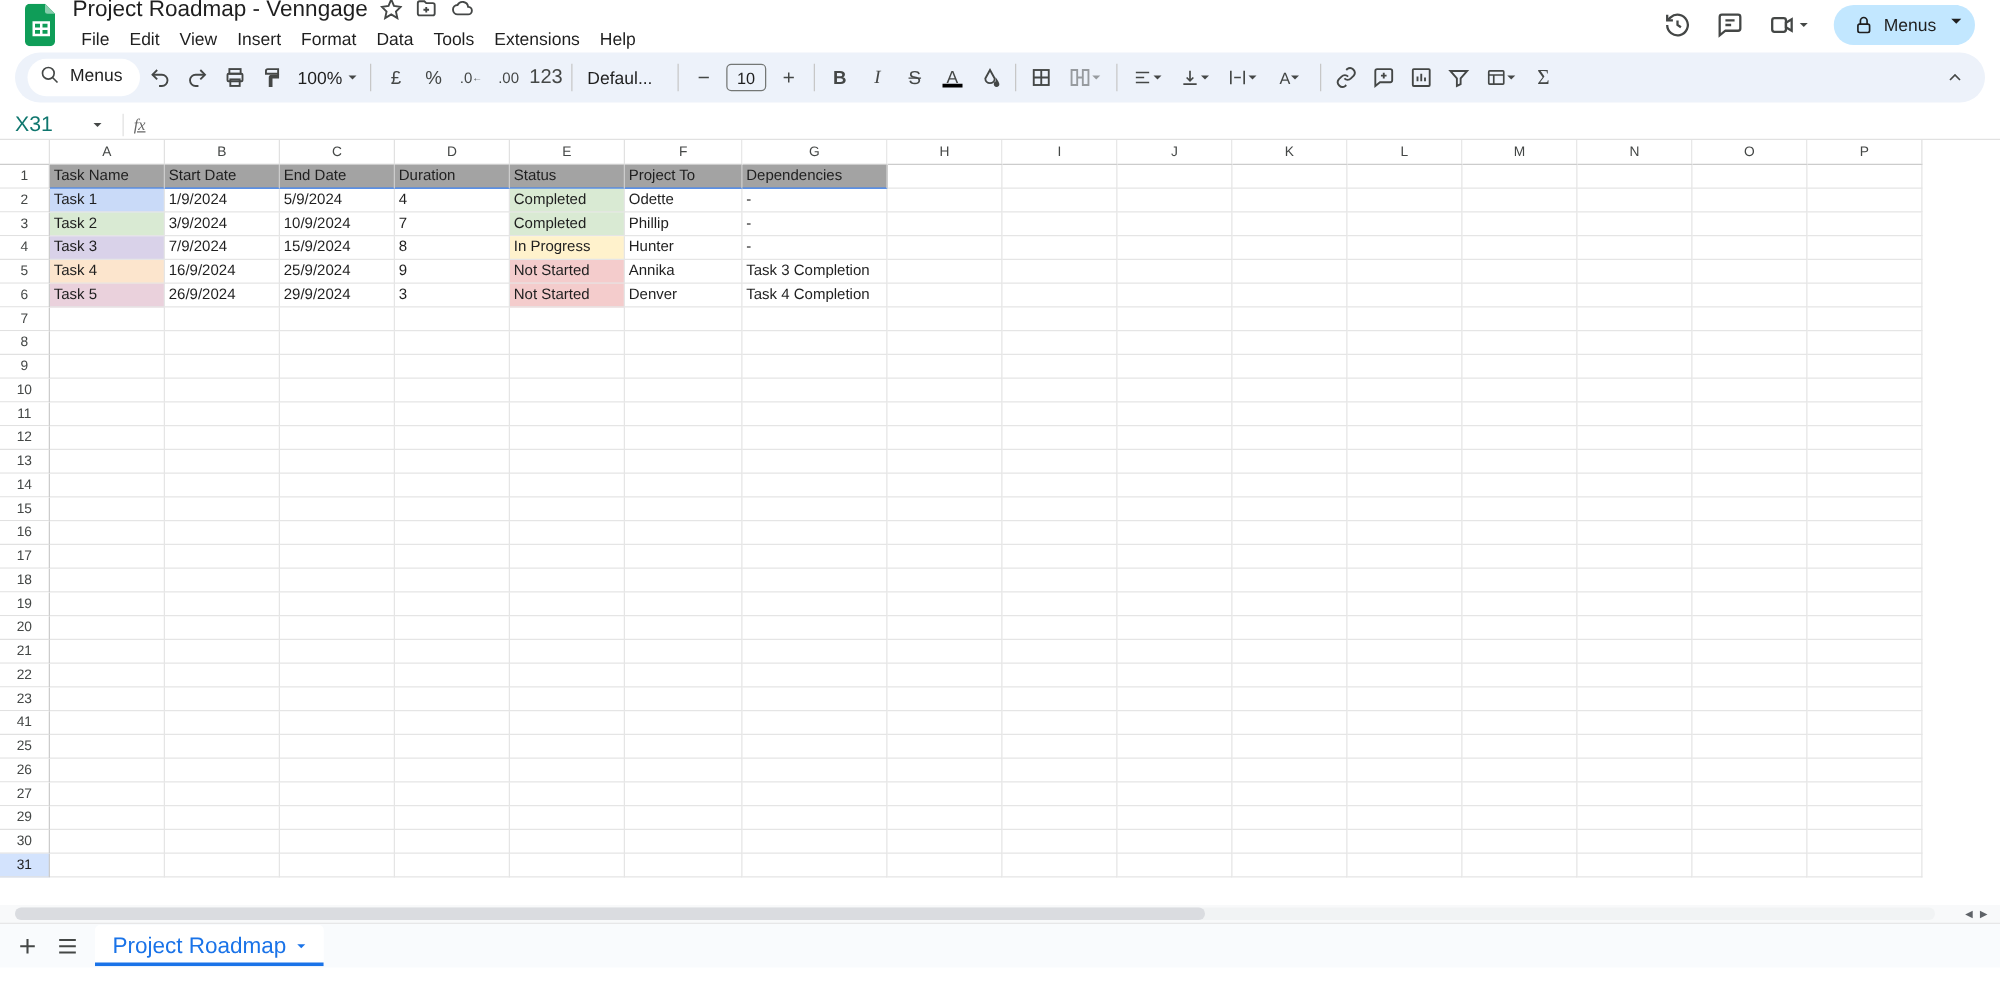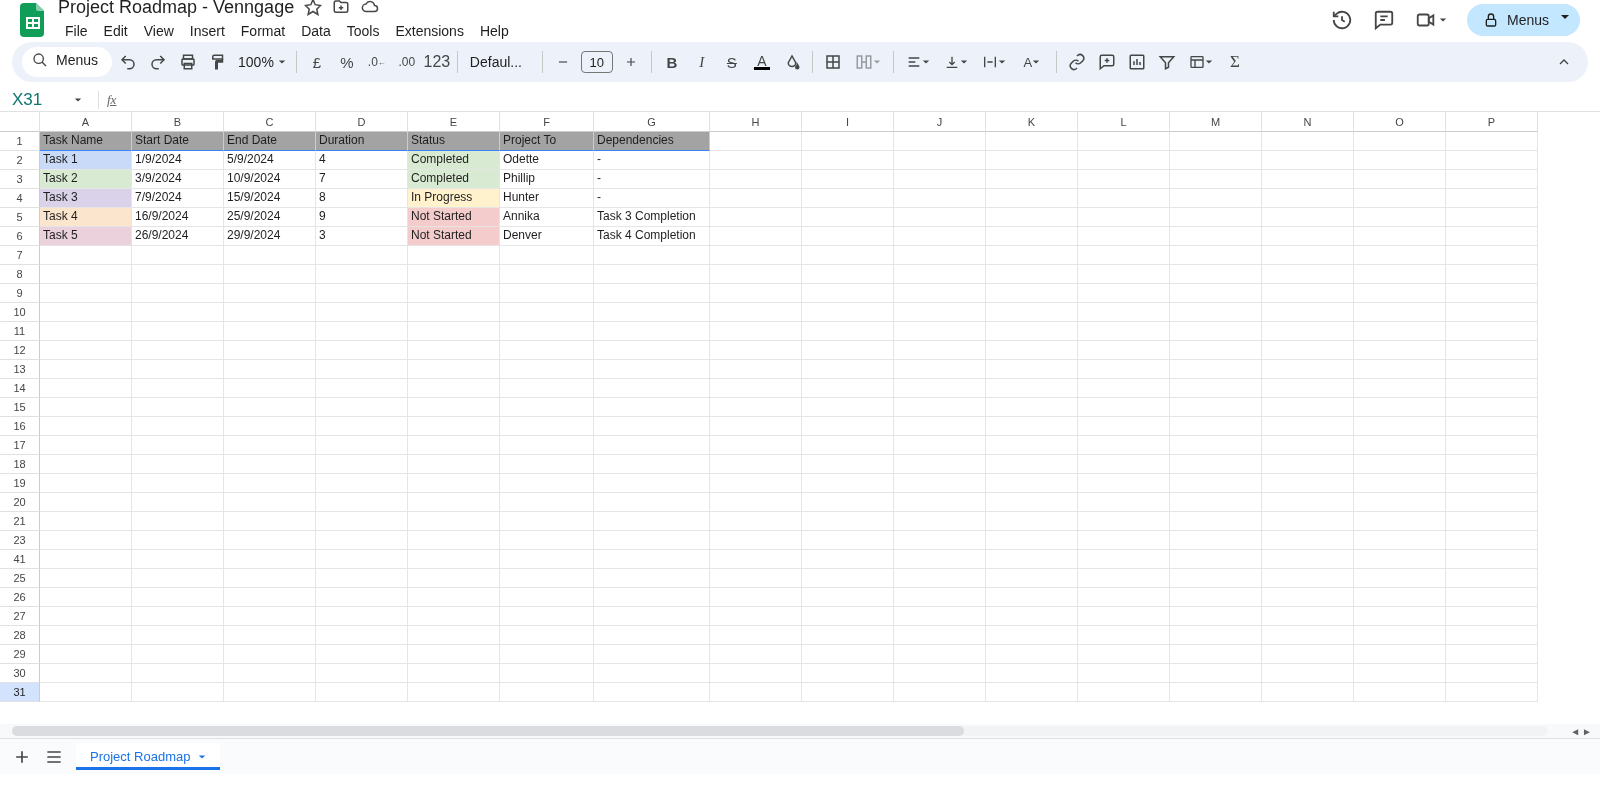--- a/index.html
+++ b/index.html
@@ -38,21 +38,21 @@
 .row { display:flex; height:19px; }
 .rh { width:40px; border-right:1px solid #ccc; border-bottom:1px solid #e1e1e1; display:flex; align-items:center; justify-content:center; font-size:11px; color:#444746; background:#fff; }
 .cell { border-right:1px solid #e5e5e5; border-bottom:1px solid #e5e5e5; padding:1px 3px; font-size:12px; font-family:Arial,sans-serif; overflow:hidden; white-space:nowrap; }
 .hdrcell { background:#a3a3a3; text-align:left; border-bottom:1px solid #3b82f6; border-right:1px solid #ccc; }
 .selrow .rh { background:#d3e3fd; color:#1f1f1f; font-weight:500; }
 .hscroll { height:14px; background:#f8f9fa; display:flex; align-items:center; padding:0 12px; position:relative;}
 .hscroll-track { flex:1; height:10px; background:#f1f3f4; border-radius:6px; position:relative; margin-right:40px;}
 .hscroll-thumb { position:absolute; left:0; width:62%; height:10px; background:#dadce0; border-radius:6px; }
 .hscroll-nav { position:absolute; right:8px; display:flex; gap:2px; font-size:10px; color:#5f6368;}
 .sheetbar { height:36px; border-top:1px solid #e1e1e1; display:flex; align-items:center; padding:0 12px; gap:12px; background:#f9fbfd; }
-.tab { display:flex; align-items:center; gap:8px; background:#fff; padding:6px 14px; border-radius:4px 4px 0 0; font-weight:500; color:#1a73e8; font-size:13px; box-shadow:inset 0 -3px 0 #1a73e8; cursor:pointer; }
+.tab { display:flex; align-items:center; gap:8px; background:#fff; padding:6px 14px; border-radius:4px 4px 0 0; font-weight:500; color:#1a73e8; font-size:18px; box-shadow:inset 0 -3px 0 #1a73e8; cursor:pointer; }
 .cA{width:92px}.cB{width:92px}.cC{width:92px}.cD{width:92px}.cE{width:92px}.cF{width:94px}.cG{width:116px}.cN{width:92px}
 svg { display:block; }
 </style>
 </head>
 <body>
 
 <div class="titlebar">
   <div class="logoarea">
     <span class="iconbtn">
       <svg class="logo" viewBox="0 0 26 34">
@@ -730,20 +730,39 @@
       <div class="cell cN"></div>
       <div class="cell cN"></div>
       <div class="cell cN"></div>
       <div class="cell cN"></div>
       <div class="cell cN"></div>
       <div class="cell cN"></div>
       <div class="cell cN"></div>
       <div class="cell cN"></div>
     </div>
     <div class="row">
+      <div class="rh">22</div>
+      <div class="cell cA"></div>
+      <div class="cell cB"></div>
+      <div class="cell cC"></div>
+      <div class="cell cD"></div>
+      <div class="cell cE"></div>
+      <div class="cell cF"></div>
+      <div class="cell cG"></div>
+      <div class="cell cN"></div>
+      <div class="cell cN"></div>
+      <div class="cell cN"></div>
+      <div class="cell cN"></div>
+      <div class="cell cN"></div>
+      <div class="cell cN"></div>
+      <div class="cell cN"></div>
+      <div class="cell cN"></div>
+      <div class="cell cN"></div>
+    </div>
+    <div class="row">
       <div class="rh">23</div>
       <div class="cell cA"></div>
       <div class="cell cB"></div>
       <div class="cell cC"></div>
       <div class="cell cD"></div>
       <div class="cell cE"></div>
       <div class="cell cF"></div>
       <div class="cell cG"></div>
       <div class="cell cN"></div>
       <div class="cell cN"></div>
@@ -807,39 +826,20 @@
       <div class="cell cN"></div>
       <div class="cell cN"></div>
       <div class="cell cN"></div>
       <div class="cell cN"></div>
       <div class="cell cN"></div>
       <div class="cell cN"></div>
       <div class="cell cN"></div>
     </div>
     <div class="row">
       <div class="rh">27</div>
-      <div class="cell cA"></div>
-      <div class="cell cB"></div>
-      <div class="cell cC"></div>
-      <div class="cell cD"></div>
-      <div class="cell cE"></div>
-      <div class="cell cF"></div>
-      <div class="cell cG"></div>
-      <div class="cell cN"></div>
-      <div class="cell cN"></div>
-      <div class="cell cN"></div>
-      <div class="cell cN"></div>
-      <div class="cell cN"></div>
-      <div class="cell cN"></div>
-      <div class="cell cN"></div>
-      <div class="cell cN"></div>
-      <div class="cell cN"></div>
-    </div>
-    <div class="row">
-      <div class="rh">28</div>
       <div class="cell cA"></div>
       <div class="cell cB"></div>
       <div class="cell cC"></div>
       <div class="cell cD"></div>
       <div class="cell cE"></div>
       <div class="cell cF"></div>
       <div class="cell cG"></div>
       <div class="cell cN"></div>
       <div class="cell cN"></div>
       <div class="cell cN"></div>

